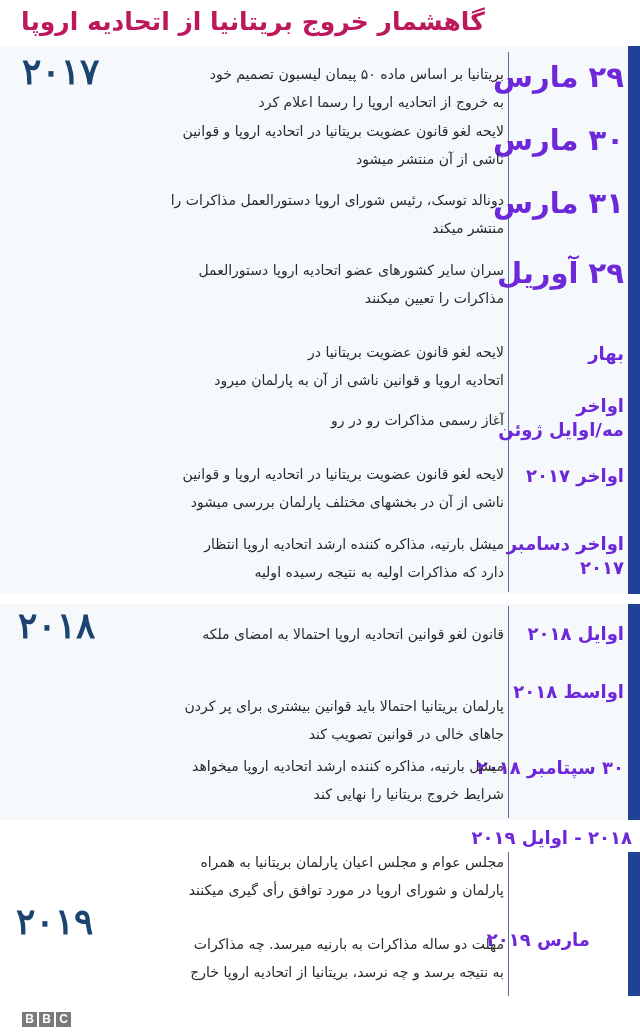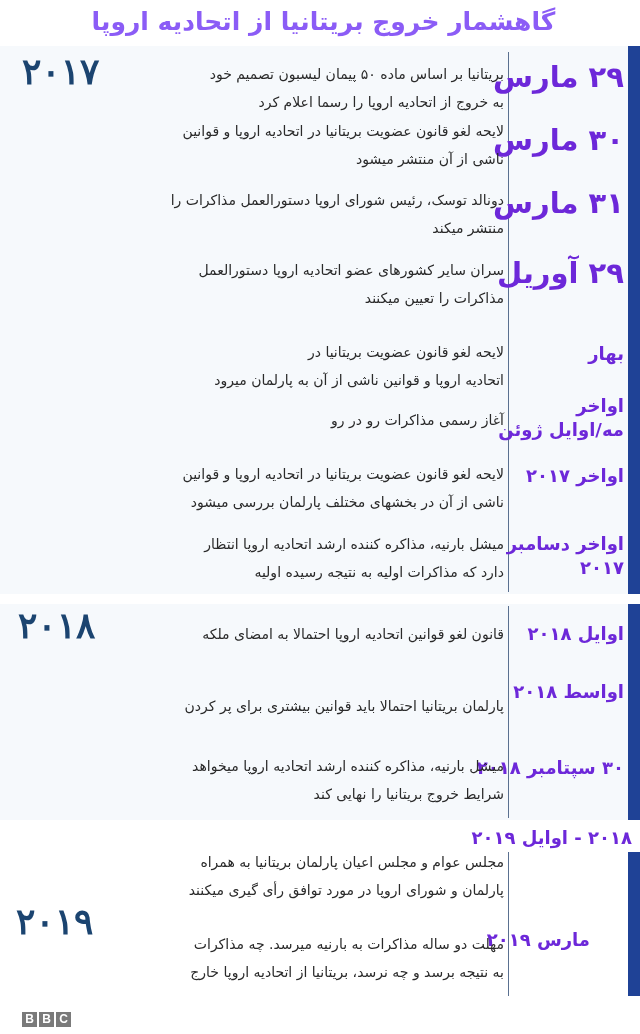--- a/index.html
+++ b/index.html
@@ -2,22 +2,22 @@
 <html><head>
 <meta charset="utf-8">
 <style>
   html, body { margin:0; padding:0; }
   body {
     width:640px; height:1034px; overflow:hidden; background:#ffffff;
     font-family:"DejaVu Sans", sans-serif; position:relative; color:#222;
   }
   .title {
     position:absolute; top:2px; right:14px; left:0;
-    direction:rtl; text-align:center;
-    font-size:25px; font-weight:bold; color:#8b5cf6; line-height:40px;margin-left:21px;
+    direction:rtl; text-align:left;
+    font-size:25px; font-weight:bold; color:#be185d; line-height:40px;margin-left:21px;
   }
   .section { position:absolute; left:0; width:640px; background:#f6f9fc; }
   .bar { position:absolute; right:0; width:12px; background:#1f4296; }
   .divider { position:absolute; width:1px; background:#5a7090; left:508px; }
   .year {
     position:absolute; font-weight:bold; color:#1b4470; font-size:36px;
     font-family:"DejaVu Serif", serif; letter-spacing:-1px;
   }
   .date {
     position:absolute; right:16px; direction:rtl; text-align:right;
@@ -105,20 +105,21 @@
 <div class="year" style="left:18px;top:604px;">۲۰۱۸</div>
 
 <div class="date small" style="top:622px;">اوایل ۲۰۱۸</div>
 <div class="desc" style="top:620px;">
   <div>قانون لغو قوانین اتحادیه اروپا احتمالا به امضای ملکه</div>
 </div>
 
 <div class="date small" style="top:680px;">اواسط ۲۰۱۸</div>
 <div class="desc" style="top:676px;margin-top:16px;">
   <div>پارلمان بریتانیا احتمالا باید قوانین بیشتری برای پر کردن</div>
+  <div>جاهای خالی در قوانین تصویب کند</div>
 </div>
 
 <div class="date small" style="top:756px;">۳۰ سپتامبر ۲۰۱۸</div>
 <div class="desc" style="top:752px;">
   <div>میشل بارنیه، مذاکره کننده ارشد اتحادیه اروپا میخواهد</div>
   <div>شرایط خروج بریتانیا را نهایی کند</div>
 </div>
 
 <div class="date small" style="top:826px;right:8px;">۲۰۱۸ - اوایل ۲۰۱۹</div>
 <div class="section" style="top:852px;height:144px;background:#ffffff;"></div>

